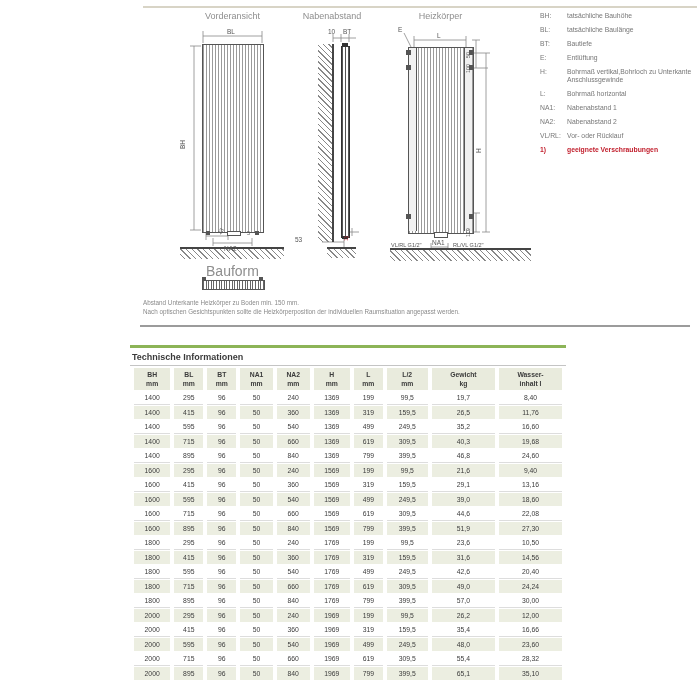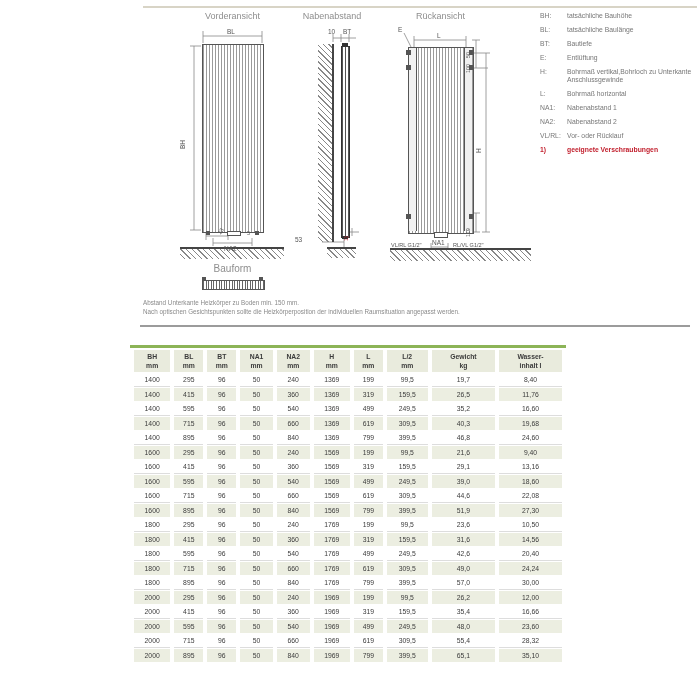--- a/index.html
+++ b/index.html
@@ -31,21 +31,21 @@
   .ground-side{left:327px;top:247px;width:29px;height:9px;}
   .rear-body{left:408px;top:47px;width:64px;height:185px;border:1px solid #555;
     background:repeating-linear-gradient(90deg,#9a9a9a 0 1px,transparent 1px 3px);}
   .rear-col-l{left:409px;top:48px;width:7px;height:183px;border-right:1px solid #555;background:#f1f1f1;}
   .rear-col-r{left:464px;top:48px;width:7px;height:183px;border-left:1px solid #555;background:#f1f1f1;}
   .boss{width:5px;height:5px;background:#555;}
   .rear-conn{left:434px;top:232px;width:12px;height:4px;border:1px solid #555;background:#fff;}
   .ground-rear{left:390px;top:248px;width:141px;height:11px;}
 
   
-  .bauform-label{left:190px;top:263px;width:85px;font-size:10px;color:#8e8e8e;text-align:center;}
+  .bauform-label{left:190px;top:263px;width:85px;font-size:14px;color:#8e8e8e;text-align:center;}
   .bauform-profile{left:202px;top:280px;width:61px;height:8px;border:1px solid #555;
     background:repeating-linear-gradient(90deg,#666 0 1px,transparent 1px 2.6px);}
   .bauform-tab-l{left:202px;top:277px;width:4px;height:4px;background:#555;}
   .bauform-tab-r{left:259px;top:277px;width:4px;height:4px;background:#555;}
 
   
   .dlabel{position:absolute;font-size:6.5px;color:#555;white-space:nowrap;line-height:7px;}
   .rot{transform:rotate(-90deg);transform-origin:left bottom;}
   .tiny{font-size:5.5px;}
   .red{color:#C2202E;}
@@ -76,21 +76,21 @@
 </style>
 </head>
 <body>
 
 <div class="page">
 
   <div class="abs top-rule"></div>
 
   <div class="abs view-title vt-front">Vorderansicht</div>
   <div class="abs view-title vt-side">Nabenabstand</div>
-  <div class="abs view-title vt-rear">Rückansicht</div>
+  <div class="abs view-title vt-rear">Heizkörper</div>
 
   <svg class="abs" style="left:0;top:0" width="700" height="330" viewBox="0 0 700 330">
     <g stroke="#888" stroke-width="0.8" fill="none">
 
       <line x1="203" y1="36" x2="262" y2="36"></line>
         <line x1="203" y1="31" x2="203" y2="43"></line>
         <line x1="262" y1="31" x2="262" y2="43"></line>
 
       <line x1="194" y1="46" x2="194" y2="230"></line>
         <line x1="190" y1="46" x2="201" y2="46"></line>
@@ -230,20 +230,21 @@
 
   <div class="abs notes">
     <div>Abstand Unterkante Heizkörper zu Boden min. 150 mm.</div>
     <div>Nach optischen Gesichtspunkten sollte die Heizkörperposition der individuellen Raumsituation angepasst werden.</div>
   </div>
 
   <div class="abs divider"></div>
 
   <div class="abs table-wrap">
     <div class="green-rule"></div>
+    <div class="table-title">Technische Informationen</div>
     <table class="tech">
       <thead>
           <tr>
             <th>
               <div>BH</div>
               <div>mm</div>
             </th>
             <th>
               <div>BL</div>
               <div>mm</div>

